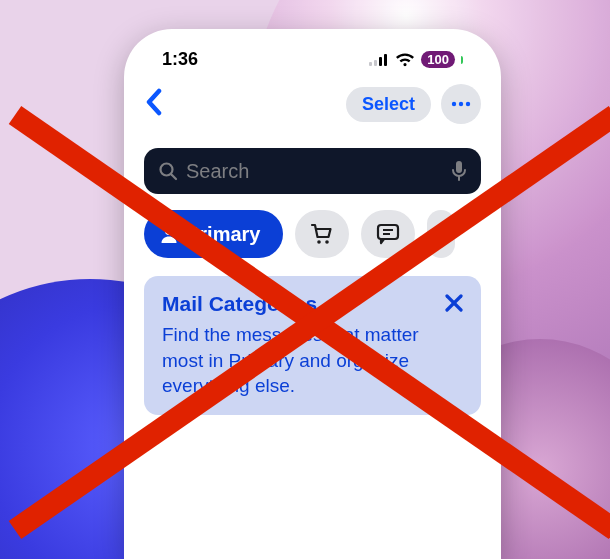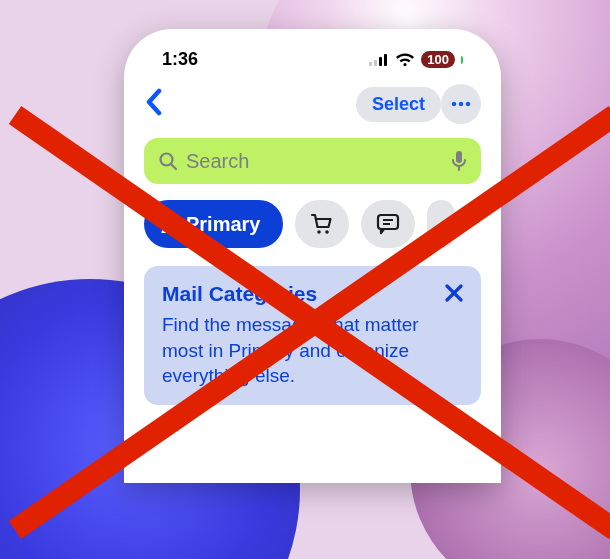--- a/index.html
+++ b/index.html
@@ -27,66 +27,66 @@
   }
   .bg-swirl .blob3 {
     position: absolute; right: -60px; bottom: -40px; width: 260px; height: 260px;
     border-radius: 50%;
     background: radial-gradient(circle at 50% 50%, #d9a7d4 0%, #9b5aa1 100%);
   }
 
   .phone {
     position: absolute;
     left: 124px; top: 29px;
-    width: 377px; height: 454px; 
+    width: 377px; height: 530px; 
     background: #fff;
     border-radius: 48px 48px 0 0;
     box-shadow: 0 8px 30px rgba(0,0,0,0.25);
     padding: 18px 20px 0 20px;
     overflow: hidden;
     z-index: 1;
   }
 
   .status-bar {
     display: flex; justify-content: space-between; align-items: center;
     padding: 2px 18px 10px 18px;
     font-weight: 600; font-size: 18px;
   }
   .status-right { display: flex; align-items: center; gap: 6px; }
   .battery-pill {
-    background: #7f1d1d; color: #fff; font-size: 13px; font-weight: 700;
+    background: #701a75; color: #fff; font-size: 13px; font-weight: 700;
     border-radius: 10px; padding: 1px 6px; position: relative;
   }
   .battery-cap { width: 2px; height: 8px; background:#33c759; border-radius:0 2px 2px 0; }
 
   .nav-row {
     display: flex; justify-content: space-between; align-items: center;
     margin-top: 4px;
   }
   .back-btn { color: #0b57ff; }
-  .nav-actions { display: flex; align-items: center; }
+  .nav-actions { display: flex; align-items: center; gap: 10px; }
   .select-btn {
     background: #e2e4e9; color: #0b57ff; font-weight: 600;
     border-radius: 20px; padding: 7px 16px; font-size: 18px;
   }
   .more-btn {
     background: #e2e4e9; color: #0b57ff; font-weight: 700;
     width: 40px; height: 40px; border-radius: 20px;
     display: flex; align-items: center; justify-content: center; font-size: 20px;
     letter-spacing: 1px;
   }
 
   .page-title {
     font-size: 37px; font-weight: 900; letter-spacing: -0.5px;
     margin-top: 10px;
   }
 
   .search-bar {
-    margin-top: 14px;
-    background: #bef264; border-radius: 14px;
+    margin-top: 24px;
+    background: #0f172a; border-radius: 14px;
     height: 46px; display: flex; align-items: center; padding: 0 14px;
     color: #7d7e82; font-size: 20px; gap: 8px;
   }
   .search-bar .mic { margin-left: auto; }
 
   .chips-row {
     display: flex; gap: 12px; margin-top: 16px; overflow: hidden;
   }
   .chip {
     height: 48px; border-radius: 24px; display: flex; align-items: center; justify-content: center;

